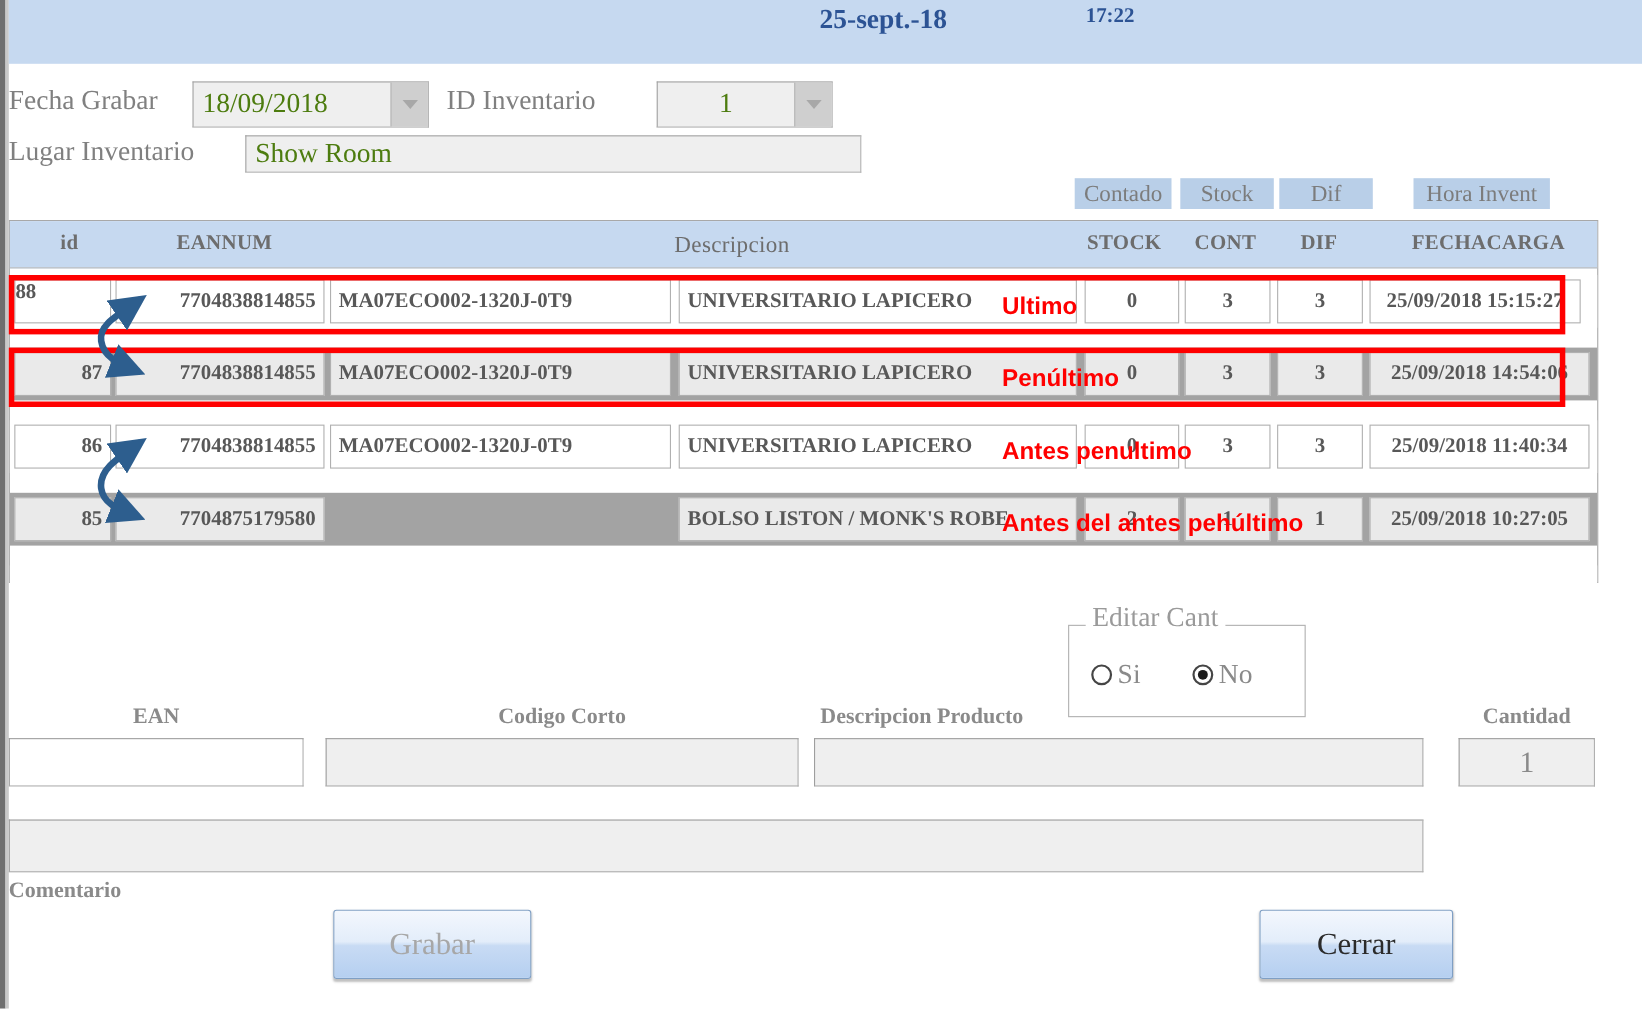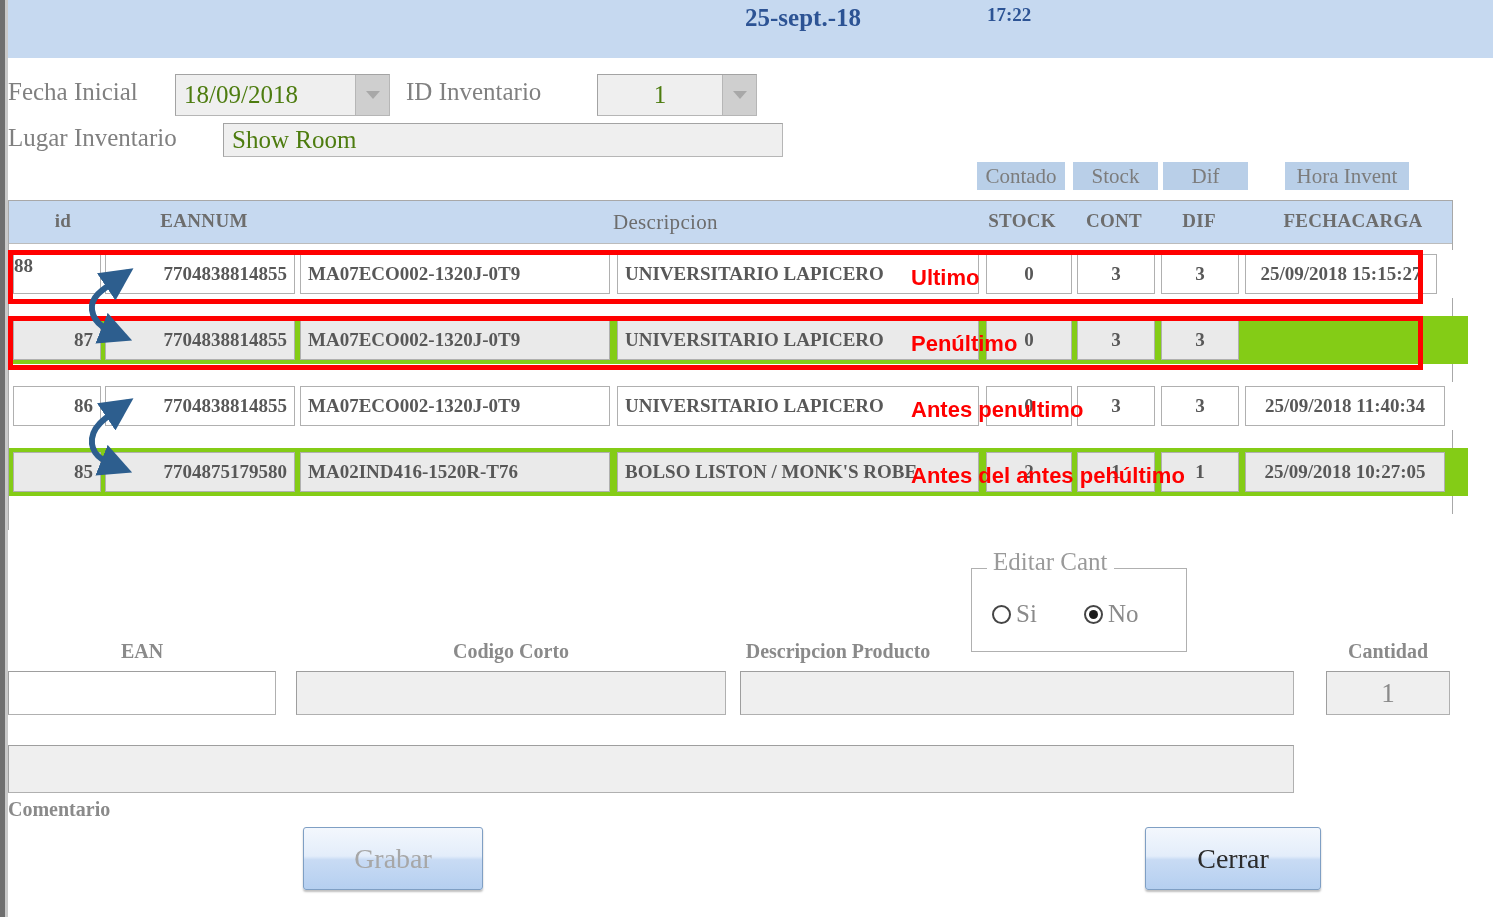--- a/index.html
+++ b/index.html
@@ -65,22 +65,22 @@
     background:#ffffff;border:1px solid #a8a8a8;box-sizing:border-box;
   }
   .grid-head{
     position:absolute;left:0;top:0;width:100%;height:42px;background:#c6d9f0;
     border-bottom:1px solid #bcbcbc;
   }
   .gh{
     position:absolute;top:9px;color:#6d6d6d;font-size:19px;font-weight:bold;
     letter-spacing:.3px;text-align:center;
   }
-  .row{position:absolute;left:0;width:100%;height:48px;padding-left:16px;}
-  .row.alt{background:#84cc16;}
+  .row{position:absolute;left:0;width:100%;height:48px;}
+  .row.alt{background:#a3a3a3;}
   .row.white{background:#ffffff;}
   .cell{
     position:absolute;top:4px;height:40px;box-sizing:border-box;
     border:1px solid #b0b0b0;background:#ffffff;
     font-size:19px;font-weight:bold;color:#585858;
   }
   .row.alt .cell{background:#eaeaea;}
   .cell span{
     position:absolute;left:7px;right:7px;top:50%;transform:translateY(-50%);
     white-space:nowrap;overflow:hidden;
@@ -152,21 +152,21 @@
 <body>
 
 <div class="win-edge"></div>
 <div class="win-edge2"></div>
 
 <div class="titlebar">
   <div class="hdr-date">25-sept.-18</div>
   <div class="hdr-time">17:22</div>
 </div>
 
-<div class="lbl" style="left:8px;top:78px;">Fecha Inicial</div>
+<div class="lbl" style="left:8px;top:78px;">Fecha Grabar</div>
 <div class="field" style="left:175px;top:74px;width:215px;height:42px;">
   <span class="txt">18/09/2018</span>
   <span class="ddbtn"></span>
 </div>
 
 <div class="lbl" style="left:406px;top:78px;">ID Inventario</div>
 <div class="field center" style="left:597px;top:74px;width:160px;height:42px;">
   <span class="txt" style="width:calc(100% - 34px);">1</span>
   <span class="ddbtn"></span>
 </div>
@@ -233,20 +233,23 @@
       </div>
     <div class="cell c" style="left:977px;width:86px;">
         <span>0</span>
       </div>
     <div class="cell c" style="left:1068px;width:78px;">
         <span>3</span>
       </div>
     <div class="cell c" style="left:1152px;width:78px;">
         <span>3</span>
       </div>
+    <div class="cell c" style="left:1236px;width:200px;">
+        <span>25/09/2018 14:54:06</span>
+      </div>
   </div>
 
   <div class="row white" style="top:181px;">
     <div class="cell r" style="left:4px;width:88px;">
         <span>86</span>
       </div>
     <div class="cell r" style="left:96px;width:190px;">
         <span>7704838814855</span>
       </div>
     <div class="cell" style="left:291px;width:310px;">
@@ -268,23 +271,20 @@
         <span>25/09/2018 11:40:34</span>
       </div>
   </div>
 
   <div class="row alt" style="top:247px;">
     <div class="cell r" style="left:4px;width:88px;">
         <span>85</span>
       </div>
     <div class="cell r" style="left:96px;width:190px;">
         <span>7704875179580</span>
-      </div>
-    <div class="cell" style="left:291px;width:310px;">
-        <span>MA02IND416-1520R-T76</span>
       </div>
     <div class="cell" style="left:608px;width:362px;">
         <span>BOLSO LISTON / MONK'S ROBE</span>
       </div>
     <div class="cell c" style="left:977px;width:86px;">
         <span>2</span>
       </div>
     <div class="cell c" style="left:1068px;width:78px;">
         <span>1</span>
       </div>

